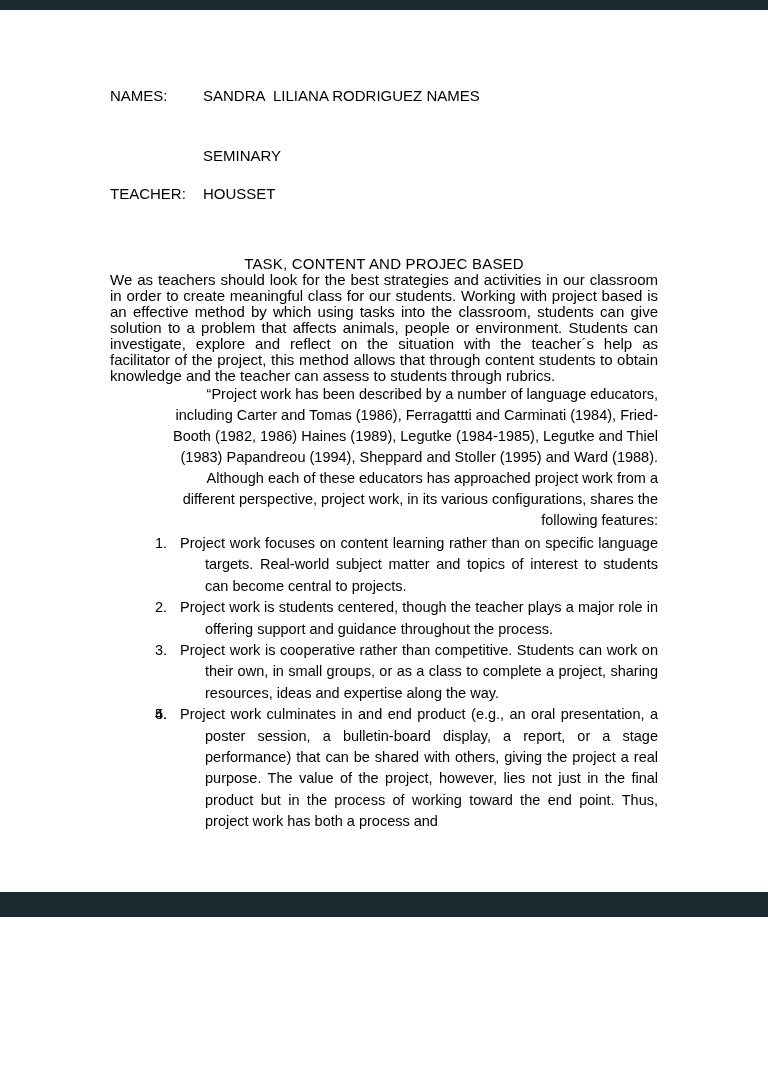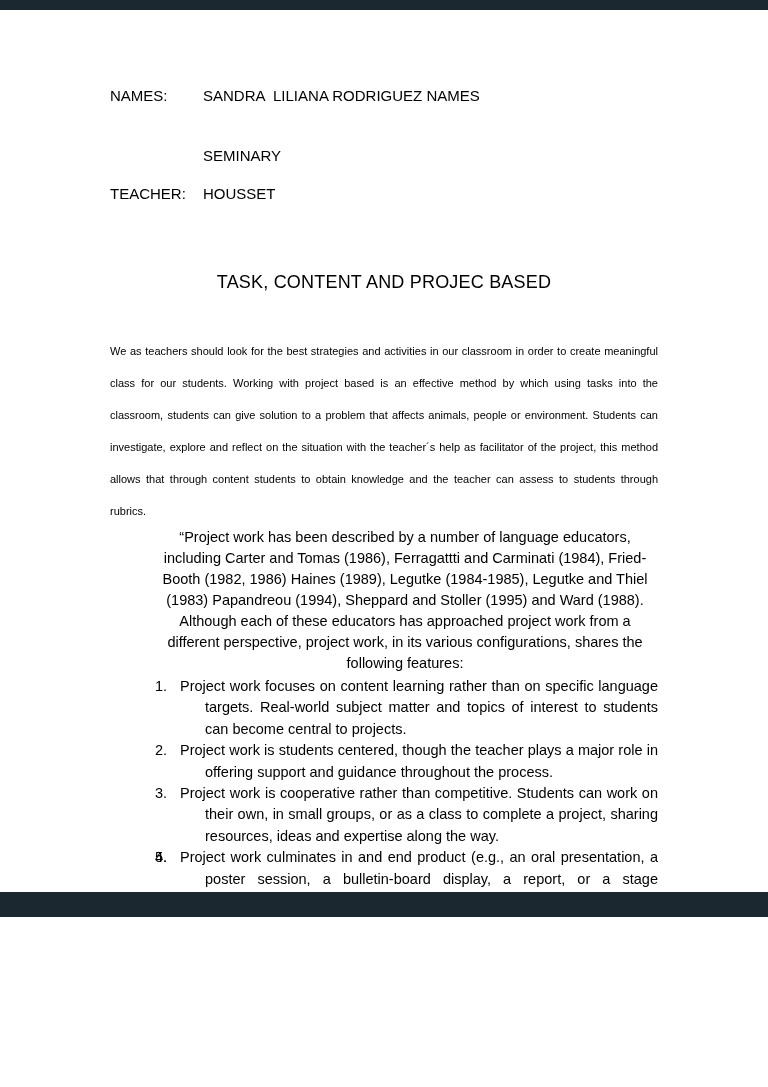--- a/index.html
+++ b/index.html
@@ -38,38 +38,37 @@
     display: flex;
     font-size: 15px;
     line-height: 16px;
     margin-bottom: 22px;
     white-space: pre;
   }
   .hlabel { flex: 0 0 93px; width: 93px; }
 
   .title {
     text-align: center;
-    font-size: 18px;
+    font-size: 15px;
     line-height: 16px;
-    margin-top: 72px;
+    margin-top: 54px;
     letter-spacing: 0.2px;
   }
 
   .intro {
-    font-size: 11px;
-    line-height: 32px;
+    font-size: 15px;
+    line-height: 16px;
     text-align: justify;
-    margin-top: 45px;
   }
 
   .quote {
     font-size: 14.5px;
     line-height: 21px;
     margin-left: 42px;
-    text-align: center;
+    text-align: right;
   }
 
   .list { margin-top: 2px; }
   .li {
     position: relative;
     font-size: 14.5px;
     line-height: 21.4px;
     text-align: justify;
     padding-left: 95px;
     text-indent: -25px;

